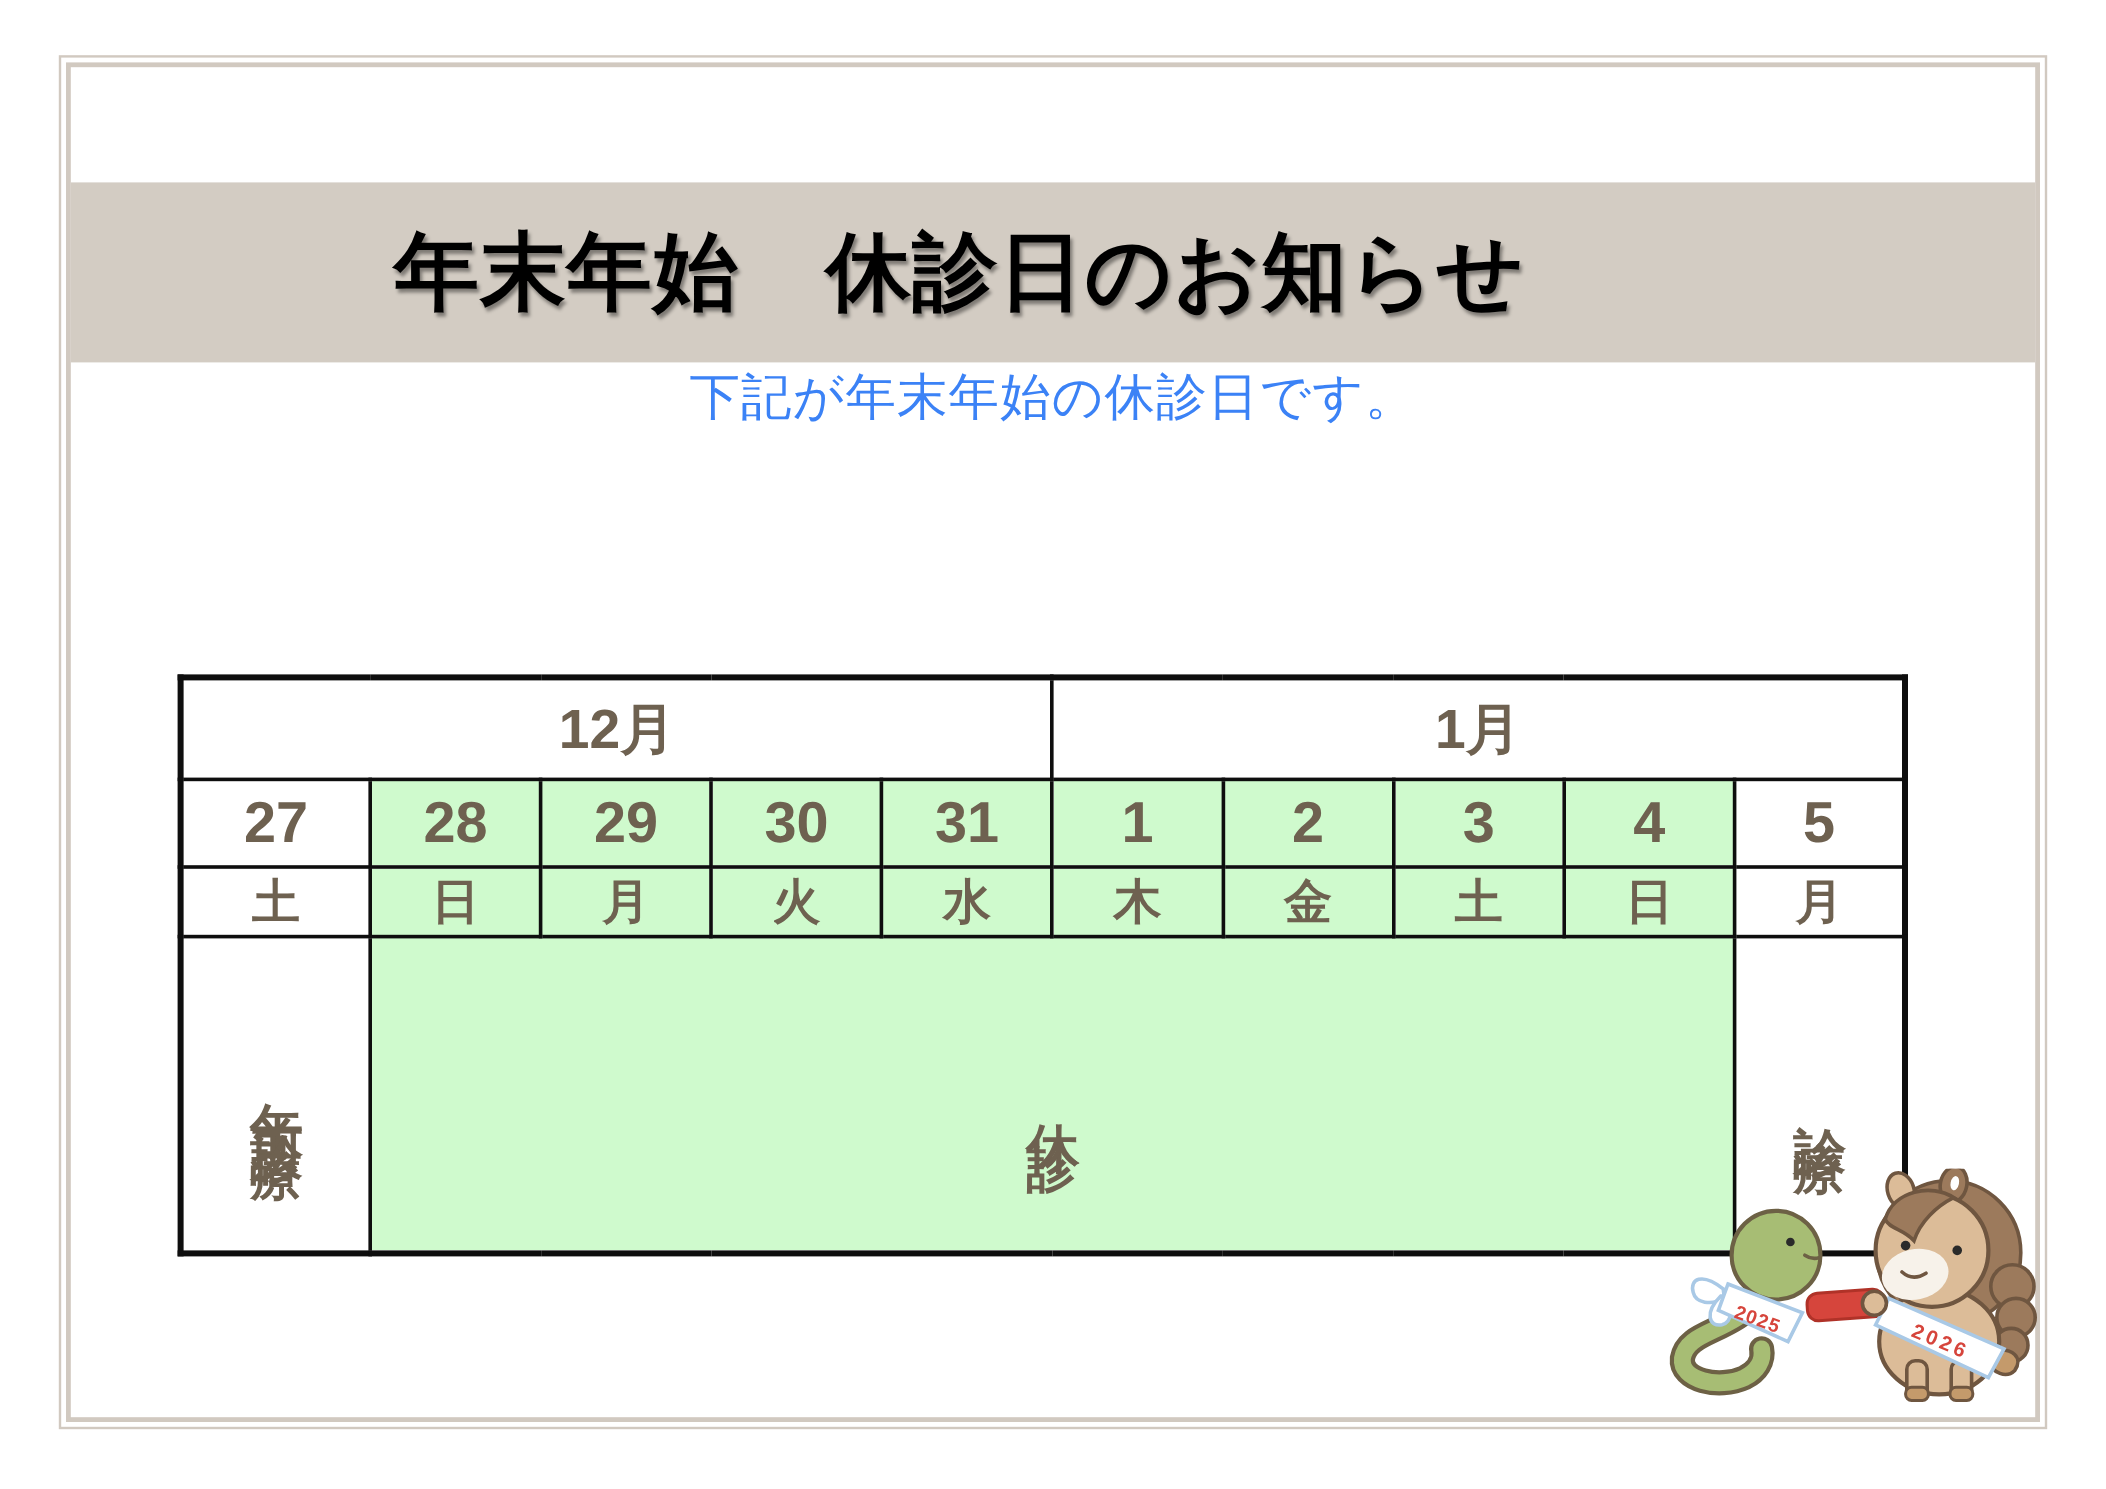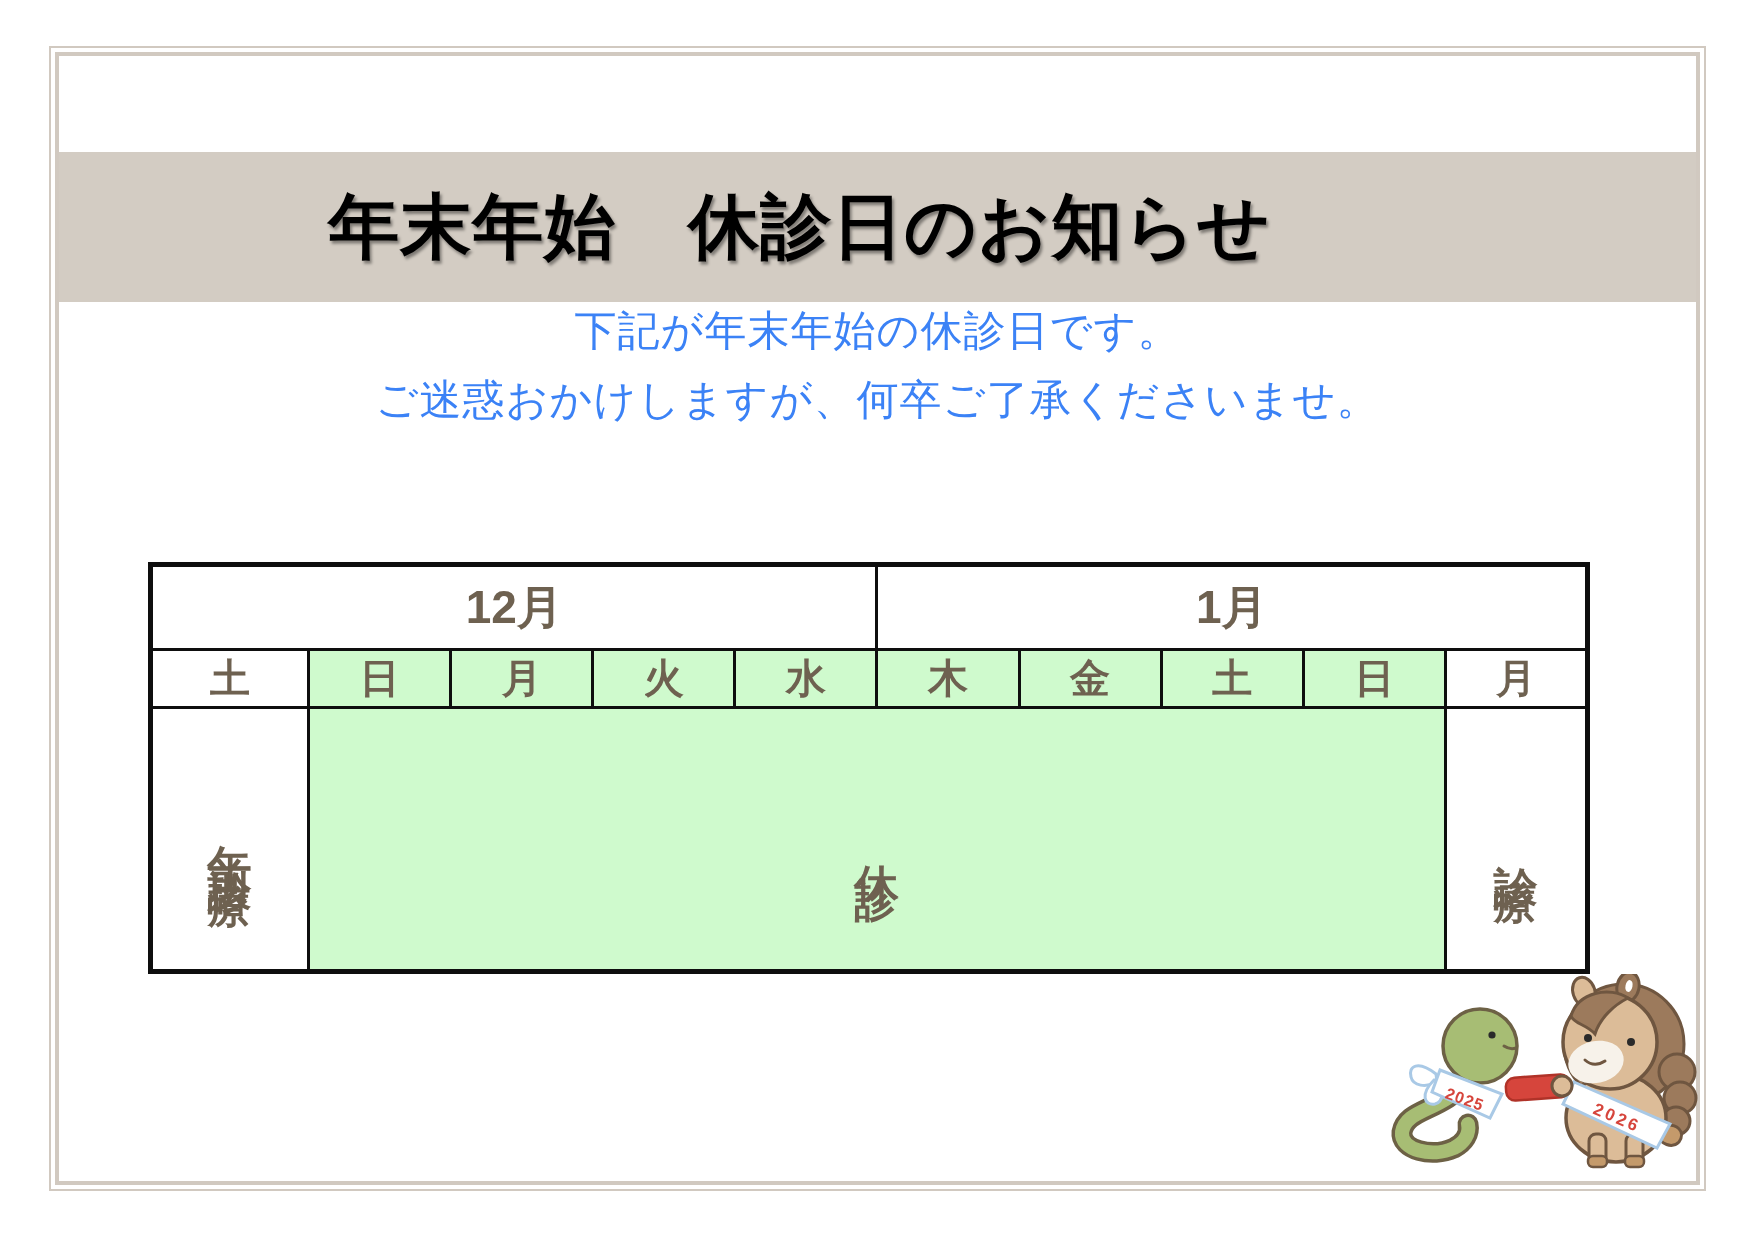--- a/index.html
+++ b/index.html
@@ -54,39 +54,50 @@
 <div class="sheet">
 
   <div class="frame-outer"></div>
   <div class="frame-inner"></div>
 
   <div class="banner">
     <h1>年末年始　休診日のお知らせ</h1>
   </div>
 
   <p class="sub sub1">下記が年末年始の休診日です。</p>
-  <p class="sub sub2">ご迷惑おかけしますが、何卒ご了承くださいませ。</p>
 
   <table class="cal">
     <colgroup>
       <col class="c-first">
         <col>
         <col>
         <col>
         <col>
         <col>
         <col>
         <col>
         <col>
         <col>
     </colgroup>
     <tbody>
         <tr class="r-month">
       <td colspan="5">12月</td>
       <td colspan="5">1月</td>
+    </tr>
+    <tr class="r-date">
+      <td>27</td>
+      <td class="closed-bg">28</td>
+      <td class="closed-bg">29</td>
+      <td class="closed-bg">30</td>
+      <td class="closed-bg">31</td>
+      <td class="closed-bg">1</td>
+      <td class="closed-bg">2</td>
+      <td class="closed-bg">3</td>
+      <td class="closed-bg">4</td>
+      <td>5</td>
     </tr>
     <tr class="r-day">
       <td>土</td>
       <td class="closed-bg">日</td>
       <td class="closed-bg">月</td>
       <td class="closed-bg">火</td>
       <td class="closed-bg">水</td>
       <td class="closed-bg">木</td>
       <td class="closed-bg">金</td>
       <td class="closed-bg">土</td>

